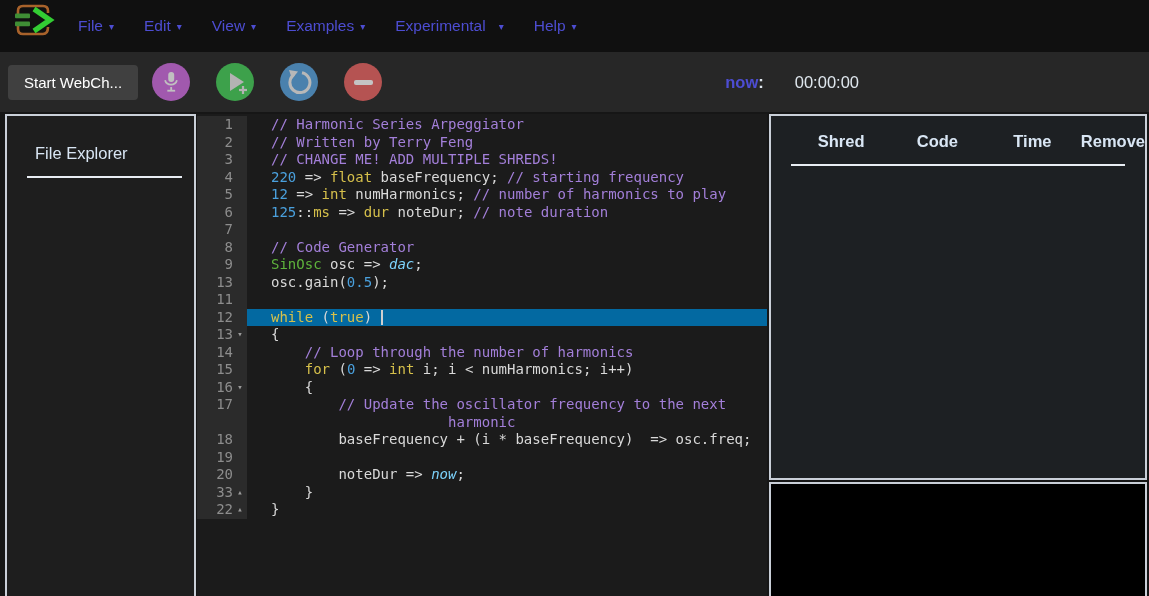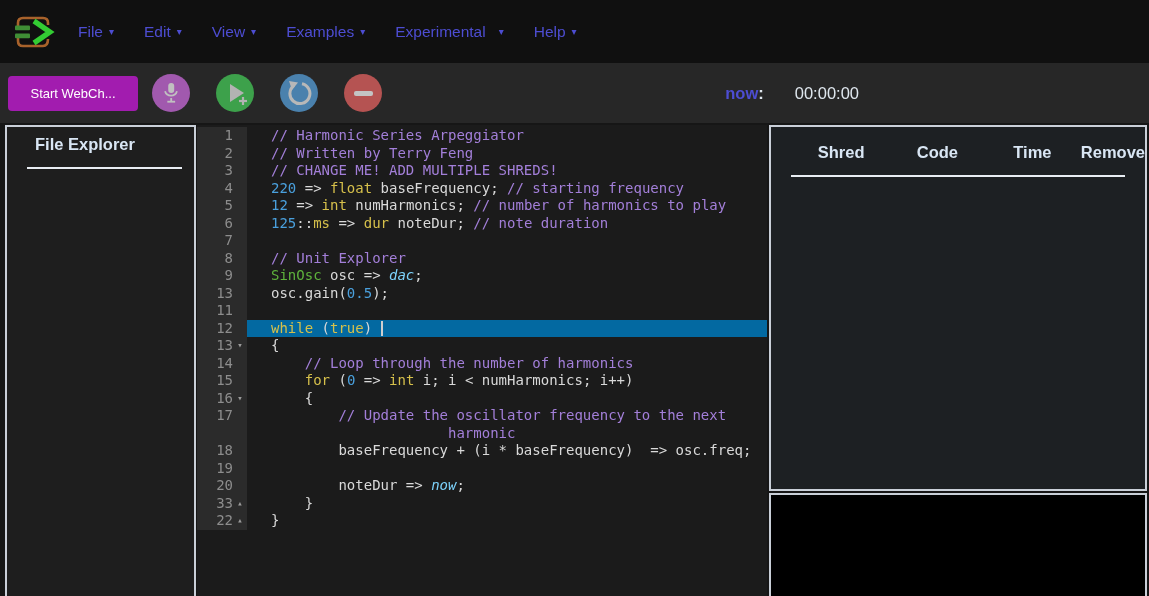--- a/index.html
+++ b/index.html
@@ -1,47 +1,47 @@
 <!DOCTYPE html>
 <html><head>
 <meta charset="utf-8">
 <style>
   * { box-sizing: border-box; margin: 0; padding: 0; }
   html,body { width:1149px; height:596px; overflow:hidden; }
   body { background:#161616; font-family:"Liberation Sans", sans-serif; }
 
   
-  .navbar { height:63px; background:#101010; display:flex; align-items:center; padding-left:10px; }
+  .navbar { height:52px; background:#101010; display:flex; padding-left:10px; }
   .logo { width:46px; height:40px; margin-right:22px; flex:0 0 auto; }
   .menu-item { color:#4d4dd2; font-size:15.5px; margin-right:30px; display:flex; align-items:center; cursor:pointer; }
   .menu-item .caret { font-size:10px; margin-left:6px; color:#4d4dd2; }
   .menu-item.wide .caret { margin-left:13px; }
 
   
   .toolbar { height:60px; background:#272727; display:flex; align-items:center; padding:0 8px; }
-  .start-btn { height:35px; width:130px; background:#a21caf; color:#fff; border:none; border-radius:4px;
-               font-size:13px; font-family:"Liberation Sans",sans-serif; margin-right:14px; cursor:pointer; }
+  .start-btn { height:35px; width:130px; background:#404040; color:#fff; border:none; border-radius:4px;
+               font-size:15px; font-family:"Liberation Sans",sans-serif; margin-right:14px; cursor:pointer; }
   .circle-btn { width:38px; height:38px; border-radius:50%; border:none; margin-right:26px;
                 display:flex; align-items:center; justify-content:center; cursor:pointer; }
   .btn-mic { background:#a159ae; }
   .btn-play { background:#3da14b; }
   .btn-replace { background:#4a81ad; }
   .btn-remove { background:#b55352; }
   .minus-bar { width:19px; height:5px; background:#c4c4c4; border-radius:2px; }
   .timer-wrap { margin-left:auto; margin-right:282px; font-size:16.5px; display:flex; align-items:baseline; }
   .now-label { color:#4d4dd2; font-weight:bold; }
   .now-colon { color:#dfe7ee; font-weight:bold; margin-right:7px; }
   .timer { color:#dfe7ee;margin-left:24px; }
 
   
   .main { height:488px; display:flex; padding-top:2px; }
   .panel-border { border:2px solid #c9cfd8; }
 
   .file-explorer { margin-left:5px; width:191px; background:#1e1e1e; flex:0 0 auto; }
-  .fe-title { color:#d9e6f4; font-weight:bold; font-size:16.5px; padding:8px 0 0 28px; }
+  .fe-title { color:#d9e6f4; font-weight:normal; font-size:16.5px; padding:28px 0 0 28px; }
   .fe-rule { border:none; border-top:2px solid #e8edf3; margin:13px 12px 0 20px; }
 
   
   .editor { width:570px; margin-left:1px; background:#1b1b1b; overflow:hidden;
             font-family:"DejaVu Sans Mono", monospace; font-size:14px; line-height:17.5px; padding-top:2px; }
   .ed-row { display:flex; height:17.5px; }
   .gut { width:50px; flex:0 0 auto; background:#2b2b2b; color:#8d8d8d; display:flex; }
   .lnum { display:inline-block; width:36px; text-align:right; }
   .fold { display:inline-block; width:14px; text-align:center; font-size:9px; color:#9a9a9a; line-height:17.5px; cursor:pointer; }
   .cline { flex:1; white-space:pre; padding-left:24px; }
@@ -193,21 +193,21 @@
             <span class="lnum">7</span>
             <span class="fold"></span>
           </div>
           <div class="cline"></div>
         </div>
         <div class="ed-row">
           <div class="gut">
             <span class="lnum">8</span>
             <span class="fold"></span>
           </div>
-          <div class="cline"><span class="tk-cm">// Unit Explorer</span></div>
+          <div class="cline"><span class="tk-cm">// Code Generator</span></div>
         </div>
         <div class="ed-row">
           <div class="gut">
             <span class="lnum">9</span>
             <span class="fold"></span>
           </div>
           <div class="cline"><span class="tk-cls">SinOsc</span><span class="tk-tx"> osc =&gt; </span><span class="tk-sp">dac</span><span class="tk-tx">;</span></div>
         </div>
         <div class="ed-row">
           <div class="gut">

